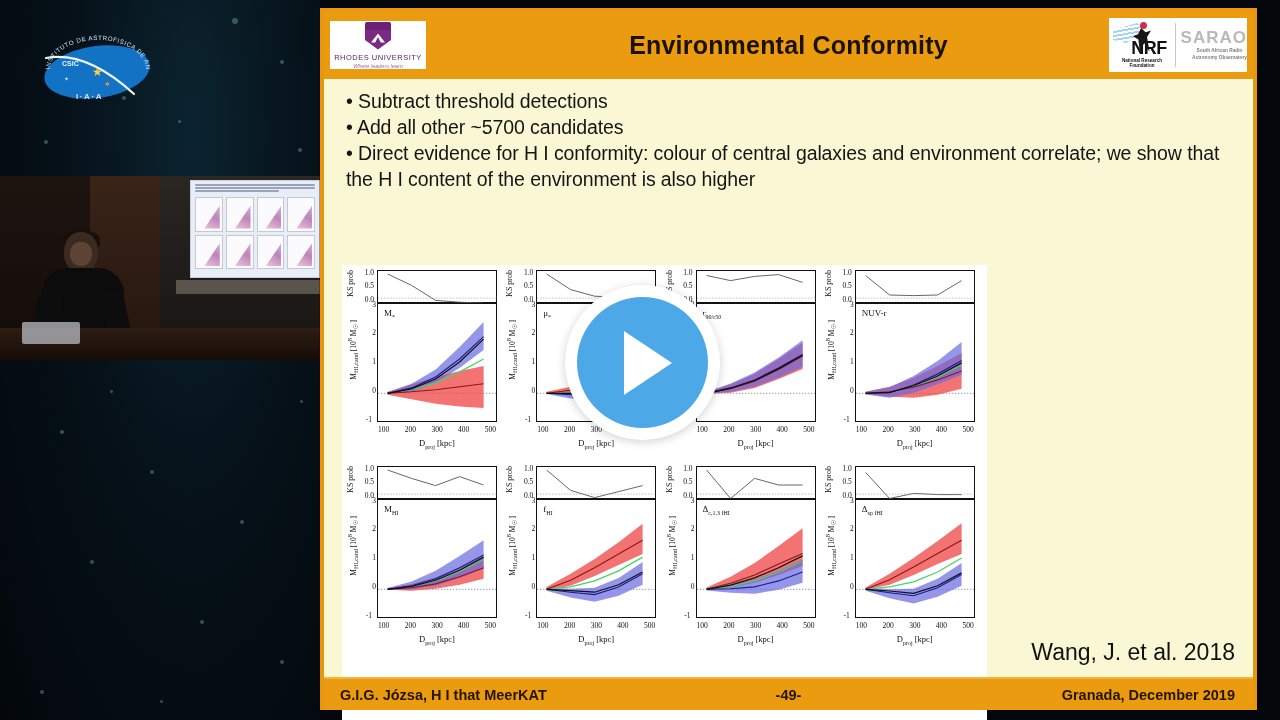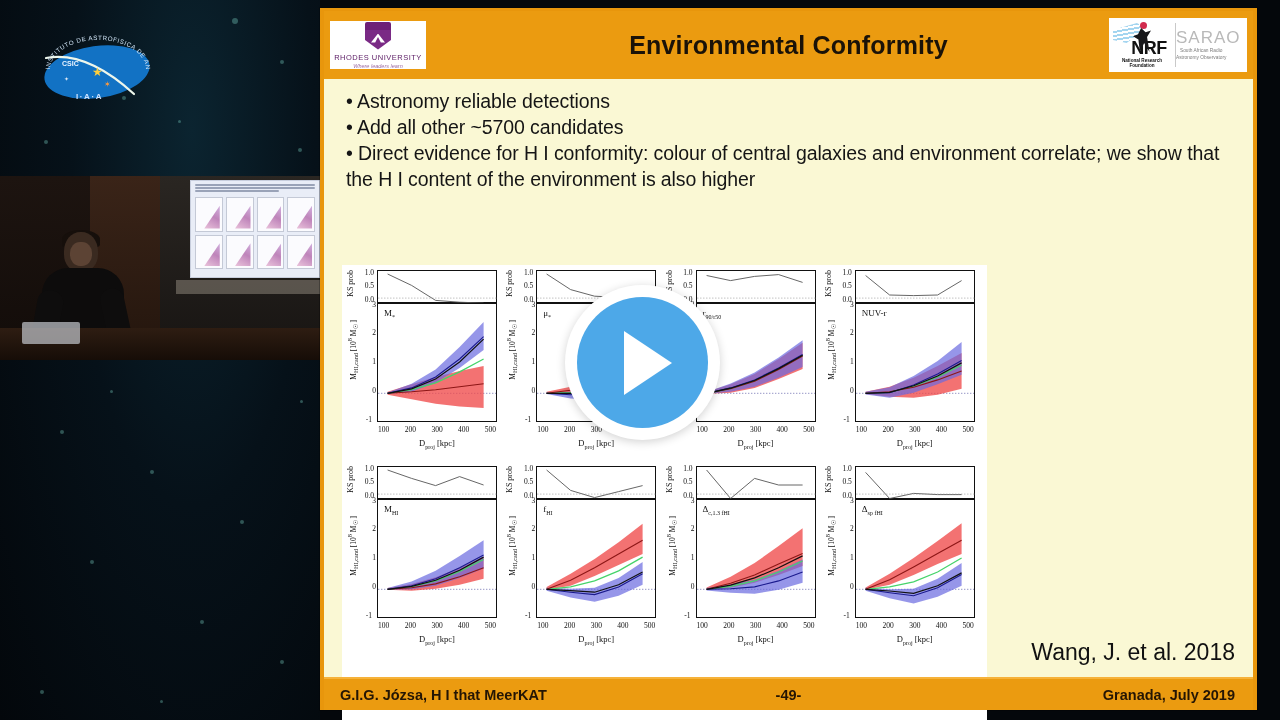--- a/index.html
+++ b/index.html
@@ -133,21 +133,21 @@
     clip-path: polygon(0 35%,70% 0,100% 25%,40% 100%,0 85%); opacity:.95; }
   #nrf-figure { position:absolute; left:22px; top:4px; width:22px; height:30px; }
   #nrf-figure .h { position:absolute; left:9px; top:0; width:7px; height:7px;
     background:#d12b4e; border-radius:50%; }
   #nrf-figure .b { position:absolute; left:2px; top:6px; width:18px; height:24px;
     background:#17171a; clip-path: polygon(45% 0,70% 18%,100% 10%,78% 38%,92% 100%,62% 62%,38% 100%,30% 48%,0 34%,28% 26%); }
   #nrf-word { font-size:18px; font-weight:bold; color:#111; letter-spacing:-.5px; line-height:1;
     margin-left:14px; }
   #nrf-sub { font-size:4.6px; color:#111; font-weight:bold; text-align:center; line-height:1.25; margin-top:1px;}
   #nrf-div { width:1px; background:#c9c9c9; margin:5px 0; }
-  #sarao-right { flex:1; display:flex; flex-direction:column; align-items:flex-start; justify-content:center; }
+  #sarao-right { flex:1; display:flex; flex-direction:column; align-items:flex-end; justify-content:center;font-weight:bold; }
   #sarao-word { font-size:17px; color:#b9b9b9; letter-spacing:1px; line-height:1; }
   #sarao-sub { font-size:4.8px; color:#7d7d7d; text-align:center; line-height:1.3; margin-top:2px;}
 
   
   #body-text { padding:9px 20px 0 22px; color:#151515; }
   #body-text p { font-size:19.5px; line-height:1.34; letter-spacing:-.1px; }
   #body-text b { font-weight:bold; }
 
   
   #figure {
@@ -334,21 +334,21 @@
         </div>
         <div id="nrf-div"></div>
         <div id="sarao-right">
           <div id="sarao-word">SARAO</div>
           <div id="sarao-sub">South African Radio<br>Astronomy Observatory</div>
         </div>
       </div>
     </div>
 
     <div id="body-text">
-      <p id="b2">• Astronomy reliable detections</p>
+      <p id="b2">• Subtract threshold detections</p>
       <p id="b3">• Add all other ~5700 candidates</p>
       <p id="b4">• Direct evidence for H I conformity: colour of central galaxies and environment correlate; we show that the H I content of the environment is also higher</p>
     </div>
 
     <div id="figure">
       <div class="fig-row" id="row-top">
           <div class="panel">
       <div class="ks-ylab">KS prob</div>
       <div class="ytick" style="left:10px; top:0px;">1.0</div>
       <div class="ytick" style="left:10px; top:13px;">0.5</div>
@@ -687,21 +687,21 @@
       <div class="xlab">D<sub>proj</sub> [kpc]</div>
     </div>
         </div>
     </div>
 
     <div id="citation">Wang, J. et al. 2018</div>
 
     <div id="footer">
       <span class="l">G.I.G. Józsa, H I that MeerKAT</span>
       <span class="c">-49-</span>
-      <span class="r">Granada, July 2019</span>
+      <span class="r">Granada, December 2019</span>
     </div>
   </div>
 
   <div id="play-overlay">
     <div id="play-inner">
       <div id="play-tri"></div>
     </div>
   </div>
 
 </div>

